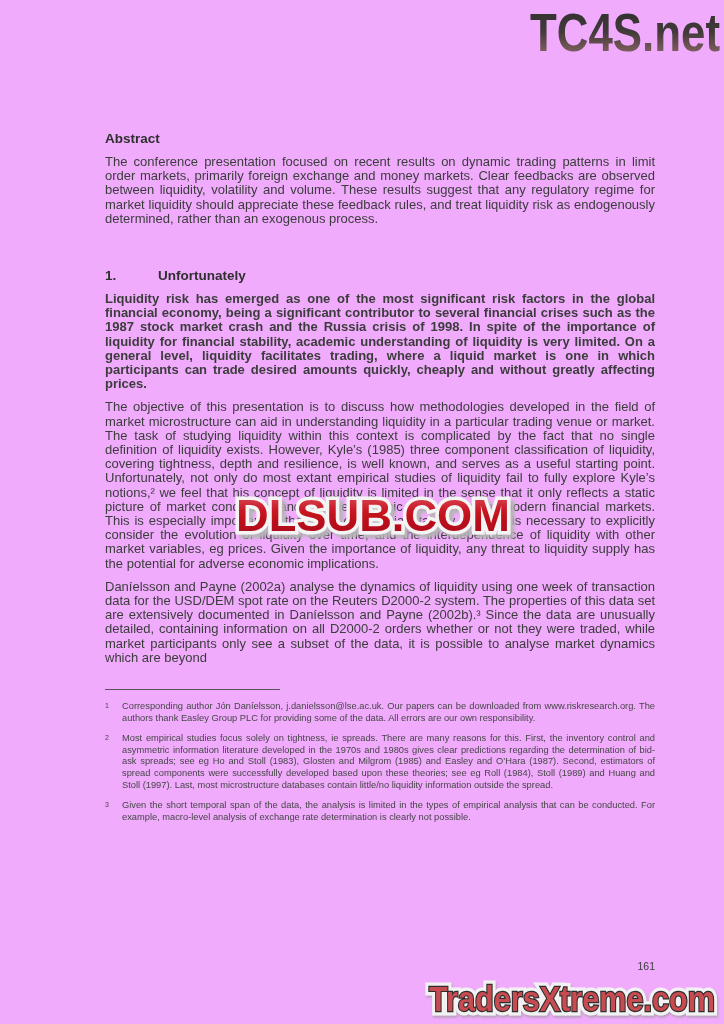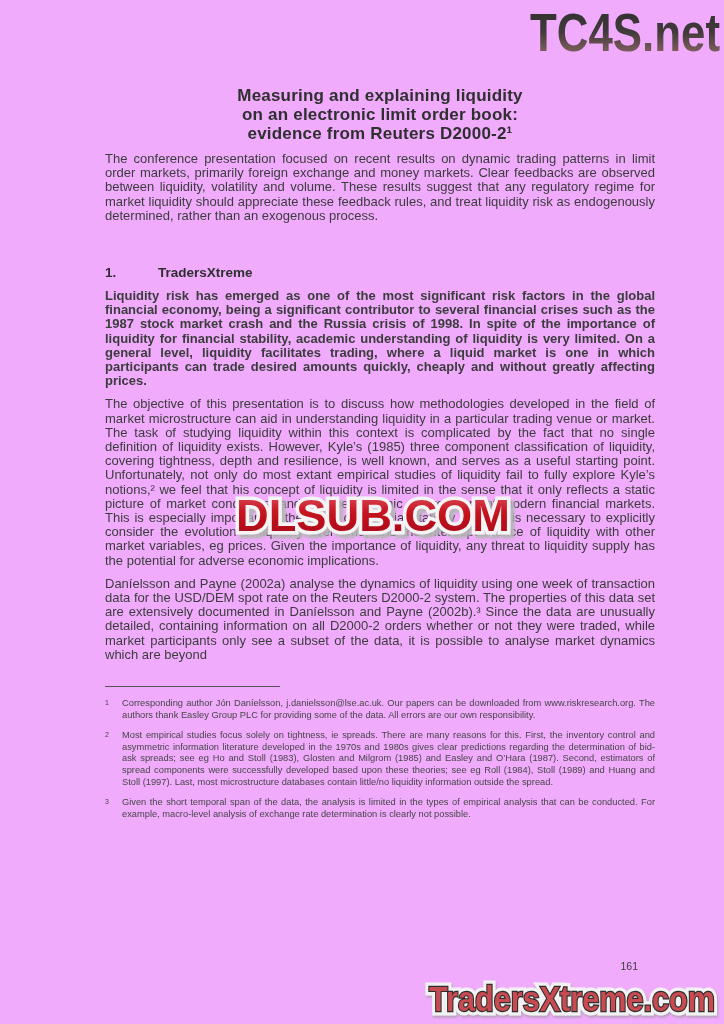--- a/index.html
+++ b/index.html
@@ -34,21 +34,21 @@
   }
   .footnotes { margin-top:11px; }
   .footnote {
     position:relative; padding-left:17px; margin-top:9px;
     font-size:9.3px; line-height:11.6px; text-align:justify; color:#464646;
   }
   .footnote-marker {
     position:absolute; left:0; top:-1px; font-size:7px; color:#464646;
   }
   .page-number {
-    position:absolute; left:88px; top:960px; width:550px;
+    position:absolute; left:105px; top:960px; width:550px;
     text-align:right; font-size:10.5px; color:#3c3c3c;
   }
   .wm-center { position:absolute; left:227px; top:487px; z-index:5; }
   .wm-bottom { position:absolute; left:421px; top:979px; z-index:5; }
   svg text { font-family:"Liberation Sans","DejaVu Sans",sans-serif; font-weight:bold; }
 </style>
 </head>
 <body>
 
 <div class="page">
@@ -60,31 +60,29 @@
           <stop offset="0%" stop-color="#2e2e2e"></stop>
           <stop offset="50%" stop-color="#423a3a"></stop>
           <stop offset="100%" stop-color="#9c6f6f"></stop>
         </linearGradient>
       </defs>
       <text x="4" y="45" font-size="54" textLength="190" lengthAdjust="spacingAndGlyphs" fill="url(#logoGrad)">TC4S.net</text>
     </svg>
   </div>
 
   <div class="content">
-    <div class="title">Measuring and explaining liquidity
-on an electronic limit order book:
-evidence from Reuters D2000-2¹</div>
 
 
+    <div class="abstract-heading">Abstract</div>
 
     <p class="body abstract-body">The conference presentation focused on recent results on dynamic trading patterns in limit order markets, primarily foreign exchange and money markets. Clear feedbacks are observed between liquidity, volatility and volume. These results suggest that any regulatory regime for market liquidity should appreciate these feedback rules, and treat liquidity risk as endogenously determined, rather than an exogenous process.</p>
 
     <div class="section-heading">
       <span class="section-number">1.</span>
-      <span>TradersXtreme</span>
+      <span>Unfortunately</span>
     </div>
 
     <p class="body para-first">Liquidity risk has emerged as one of the most significant risk factors in the global financial economy, being a significant contributor to several financial crises such as the 1987 stock market crash and the Russia crisis of 1998. In spite of the importance of liquidity for financial stability, academic understanding of liquidity is very limited. On a general level, liquidity facilitates trading, where a liquid market is one in which participants can trade desired amounts quickly, cheaply and without greatly affecting prices.</p>
     <p class="body">The objective of this presentation is to discuss how methodologies developed in the field of market microstructure can aid in understanding liquidity in a particular trading venue or market. The task of studying liquidity within this context is complicated by the fact that no single definition of liquidity exists. However, Kyle’s (1985) three component classification of liquidity, covering tightness, depth and resilience, is well known, and serves as a useful starting point. Unfortunately, not only do most extant empirical studies of liquidity fail to fully explore Kyle’s notions,² we feel that his concept of liquidity is limited in the sense that it only reflects a static picture of market conditions, and not the dynamic environment of modern financial markets. This is especially important in the study of financial stability where it is necessary to explicitly consider the evolution of liquidity over time, and the interdependence of liquidity with other market variables, eg prices. Given the importance of liquidity, any threat to liquidity supply has the potential for adverse economic implications.</p>
     <p class="body">Daníelsson and Payne (2002a) analyse the dynamics of liquidity using one week of transaction data for the USD/DEM spot rate on the Reuters D2000-2 system. The properties of this data set are extensively documented in Daníelsson and Payne (2002b).³ Since the data are unusually detailed, containing information on all D2000-2 orders whether or not they were traded, while market participants only see a subset of the data, it is possible to analyse market dynamics which are beyond</p>
 
     <div class="footnote-rule"></div>
 
     <div class="footnotes">
       <div class="footnote">

